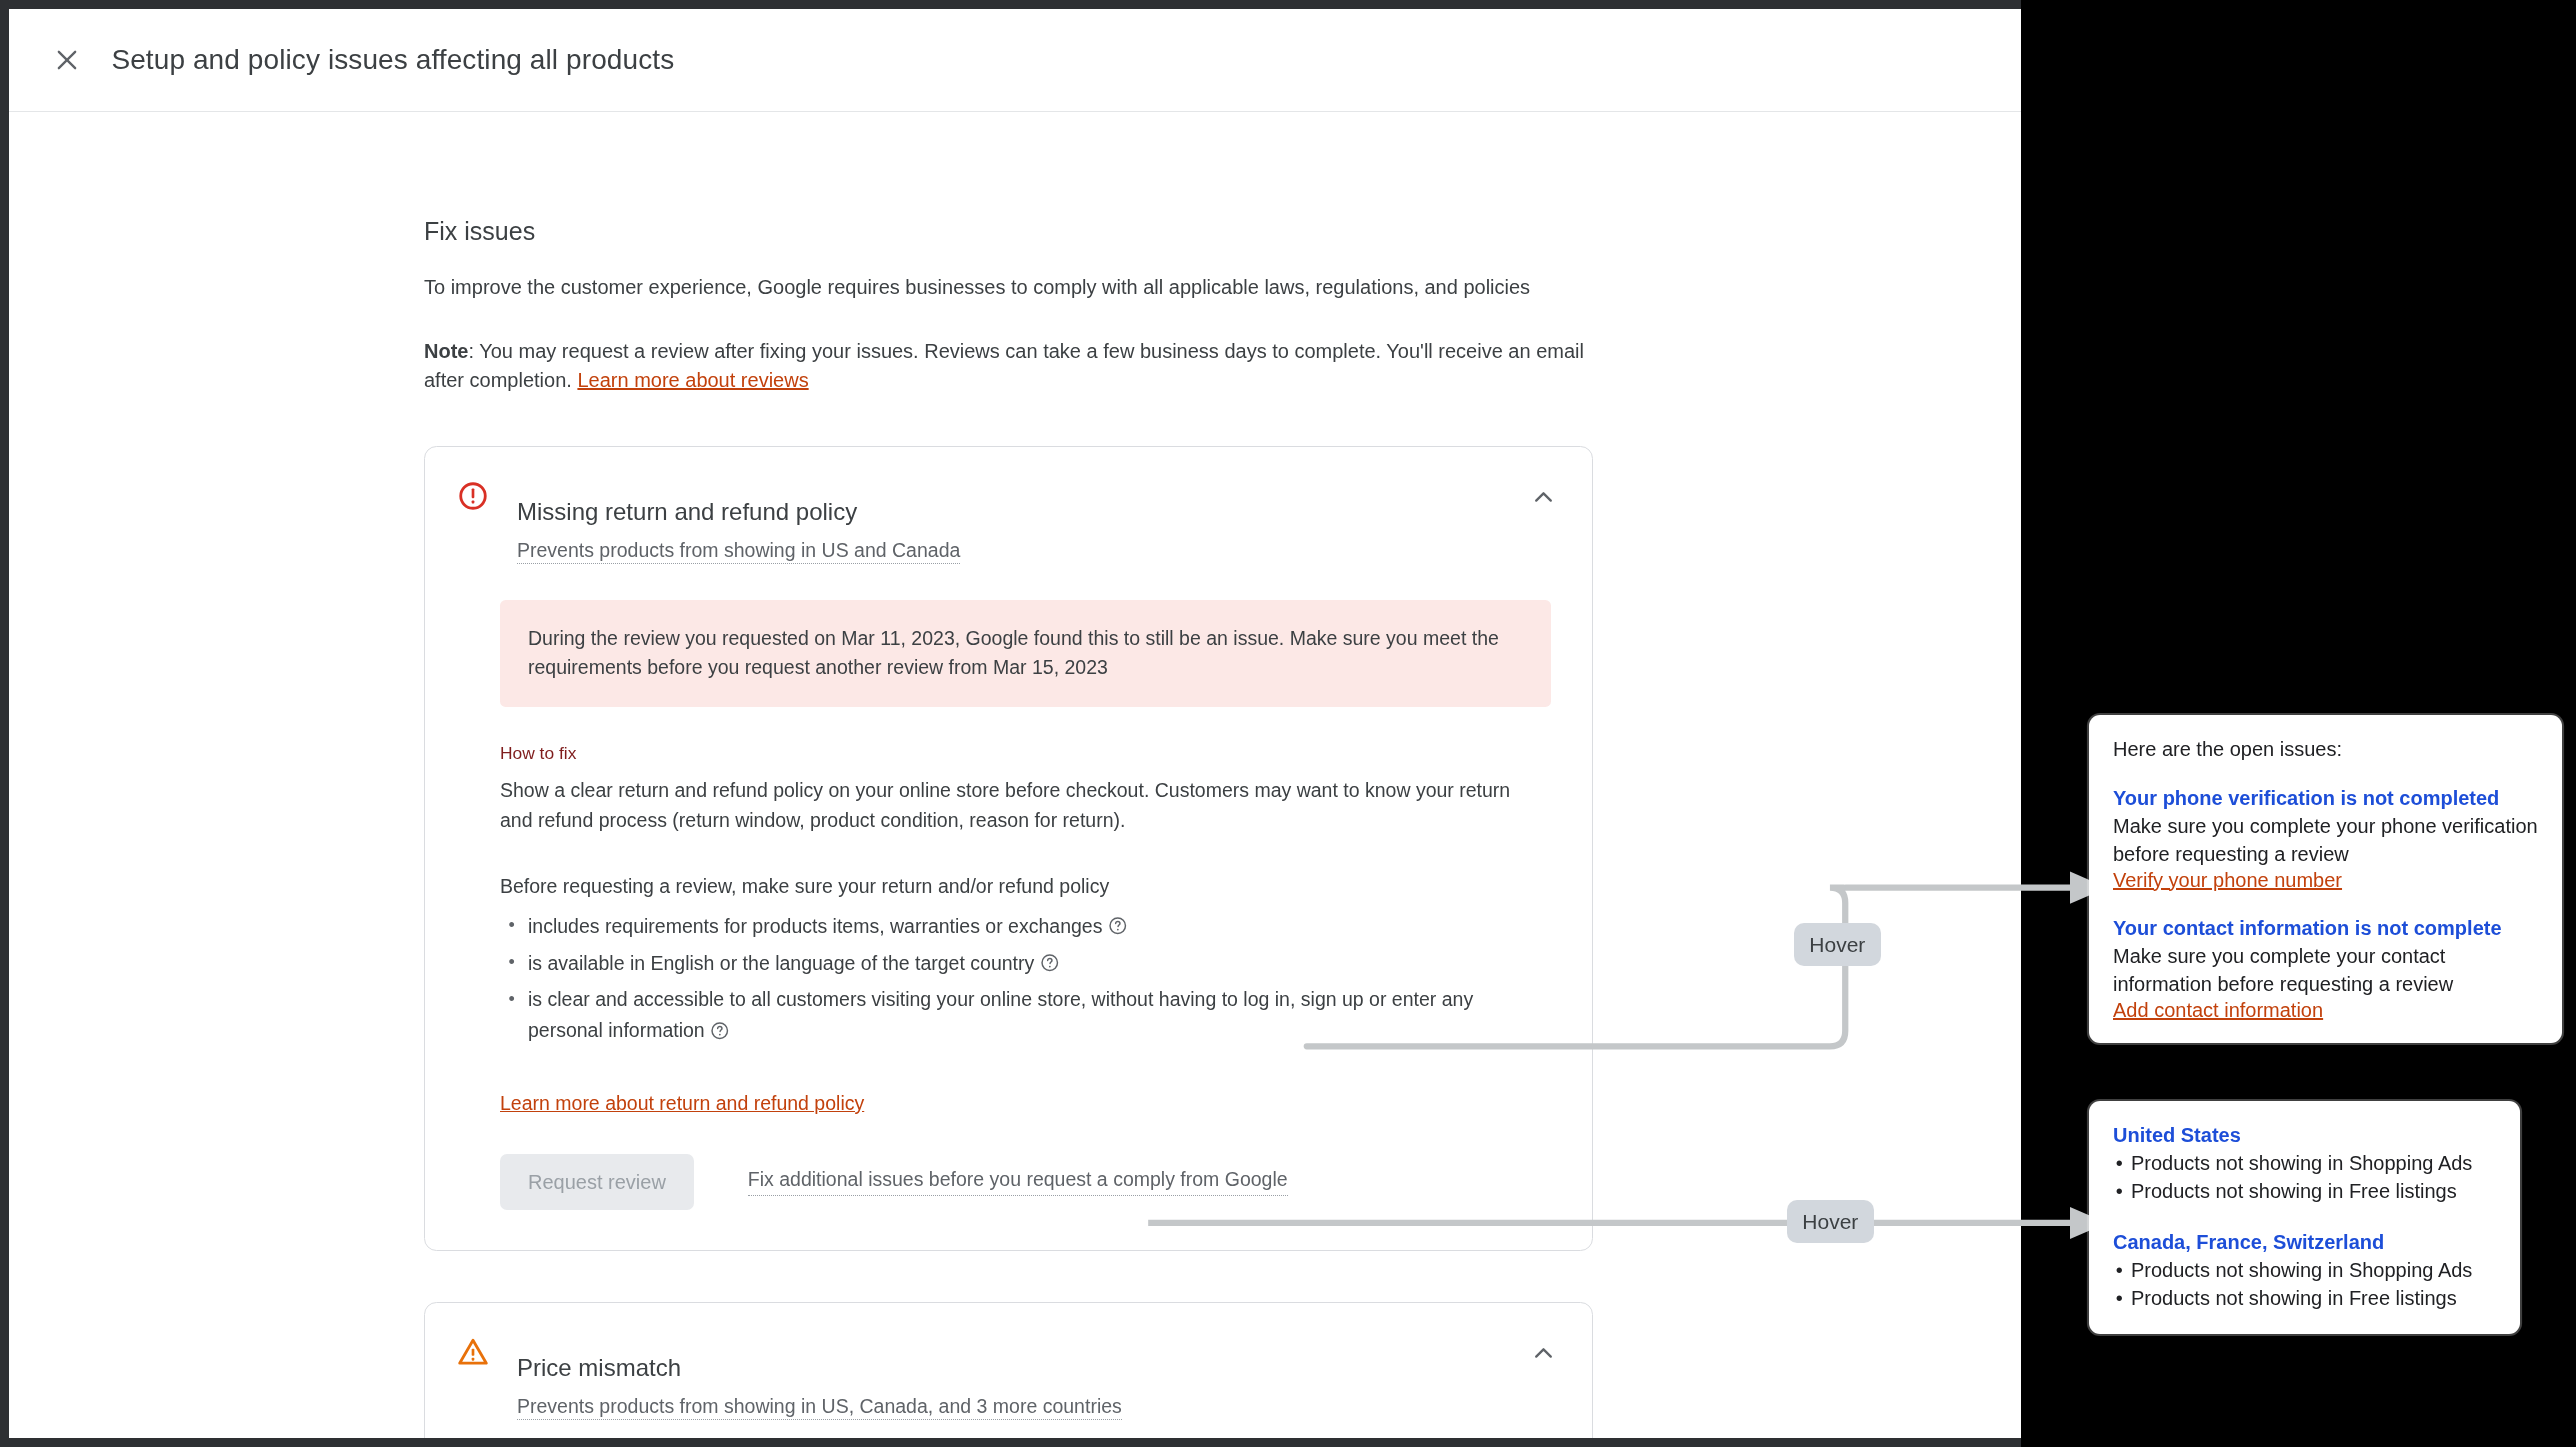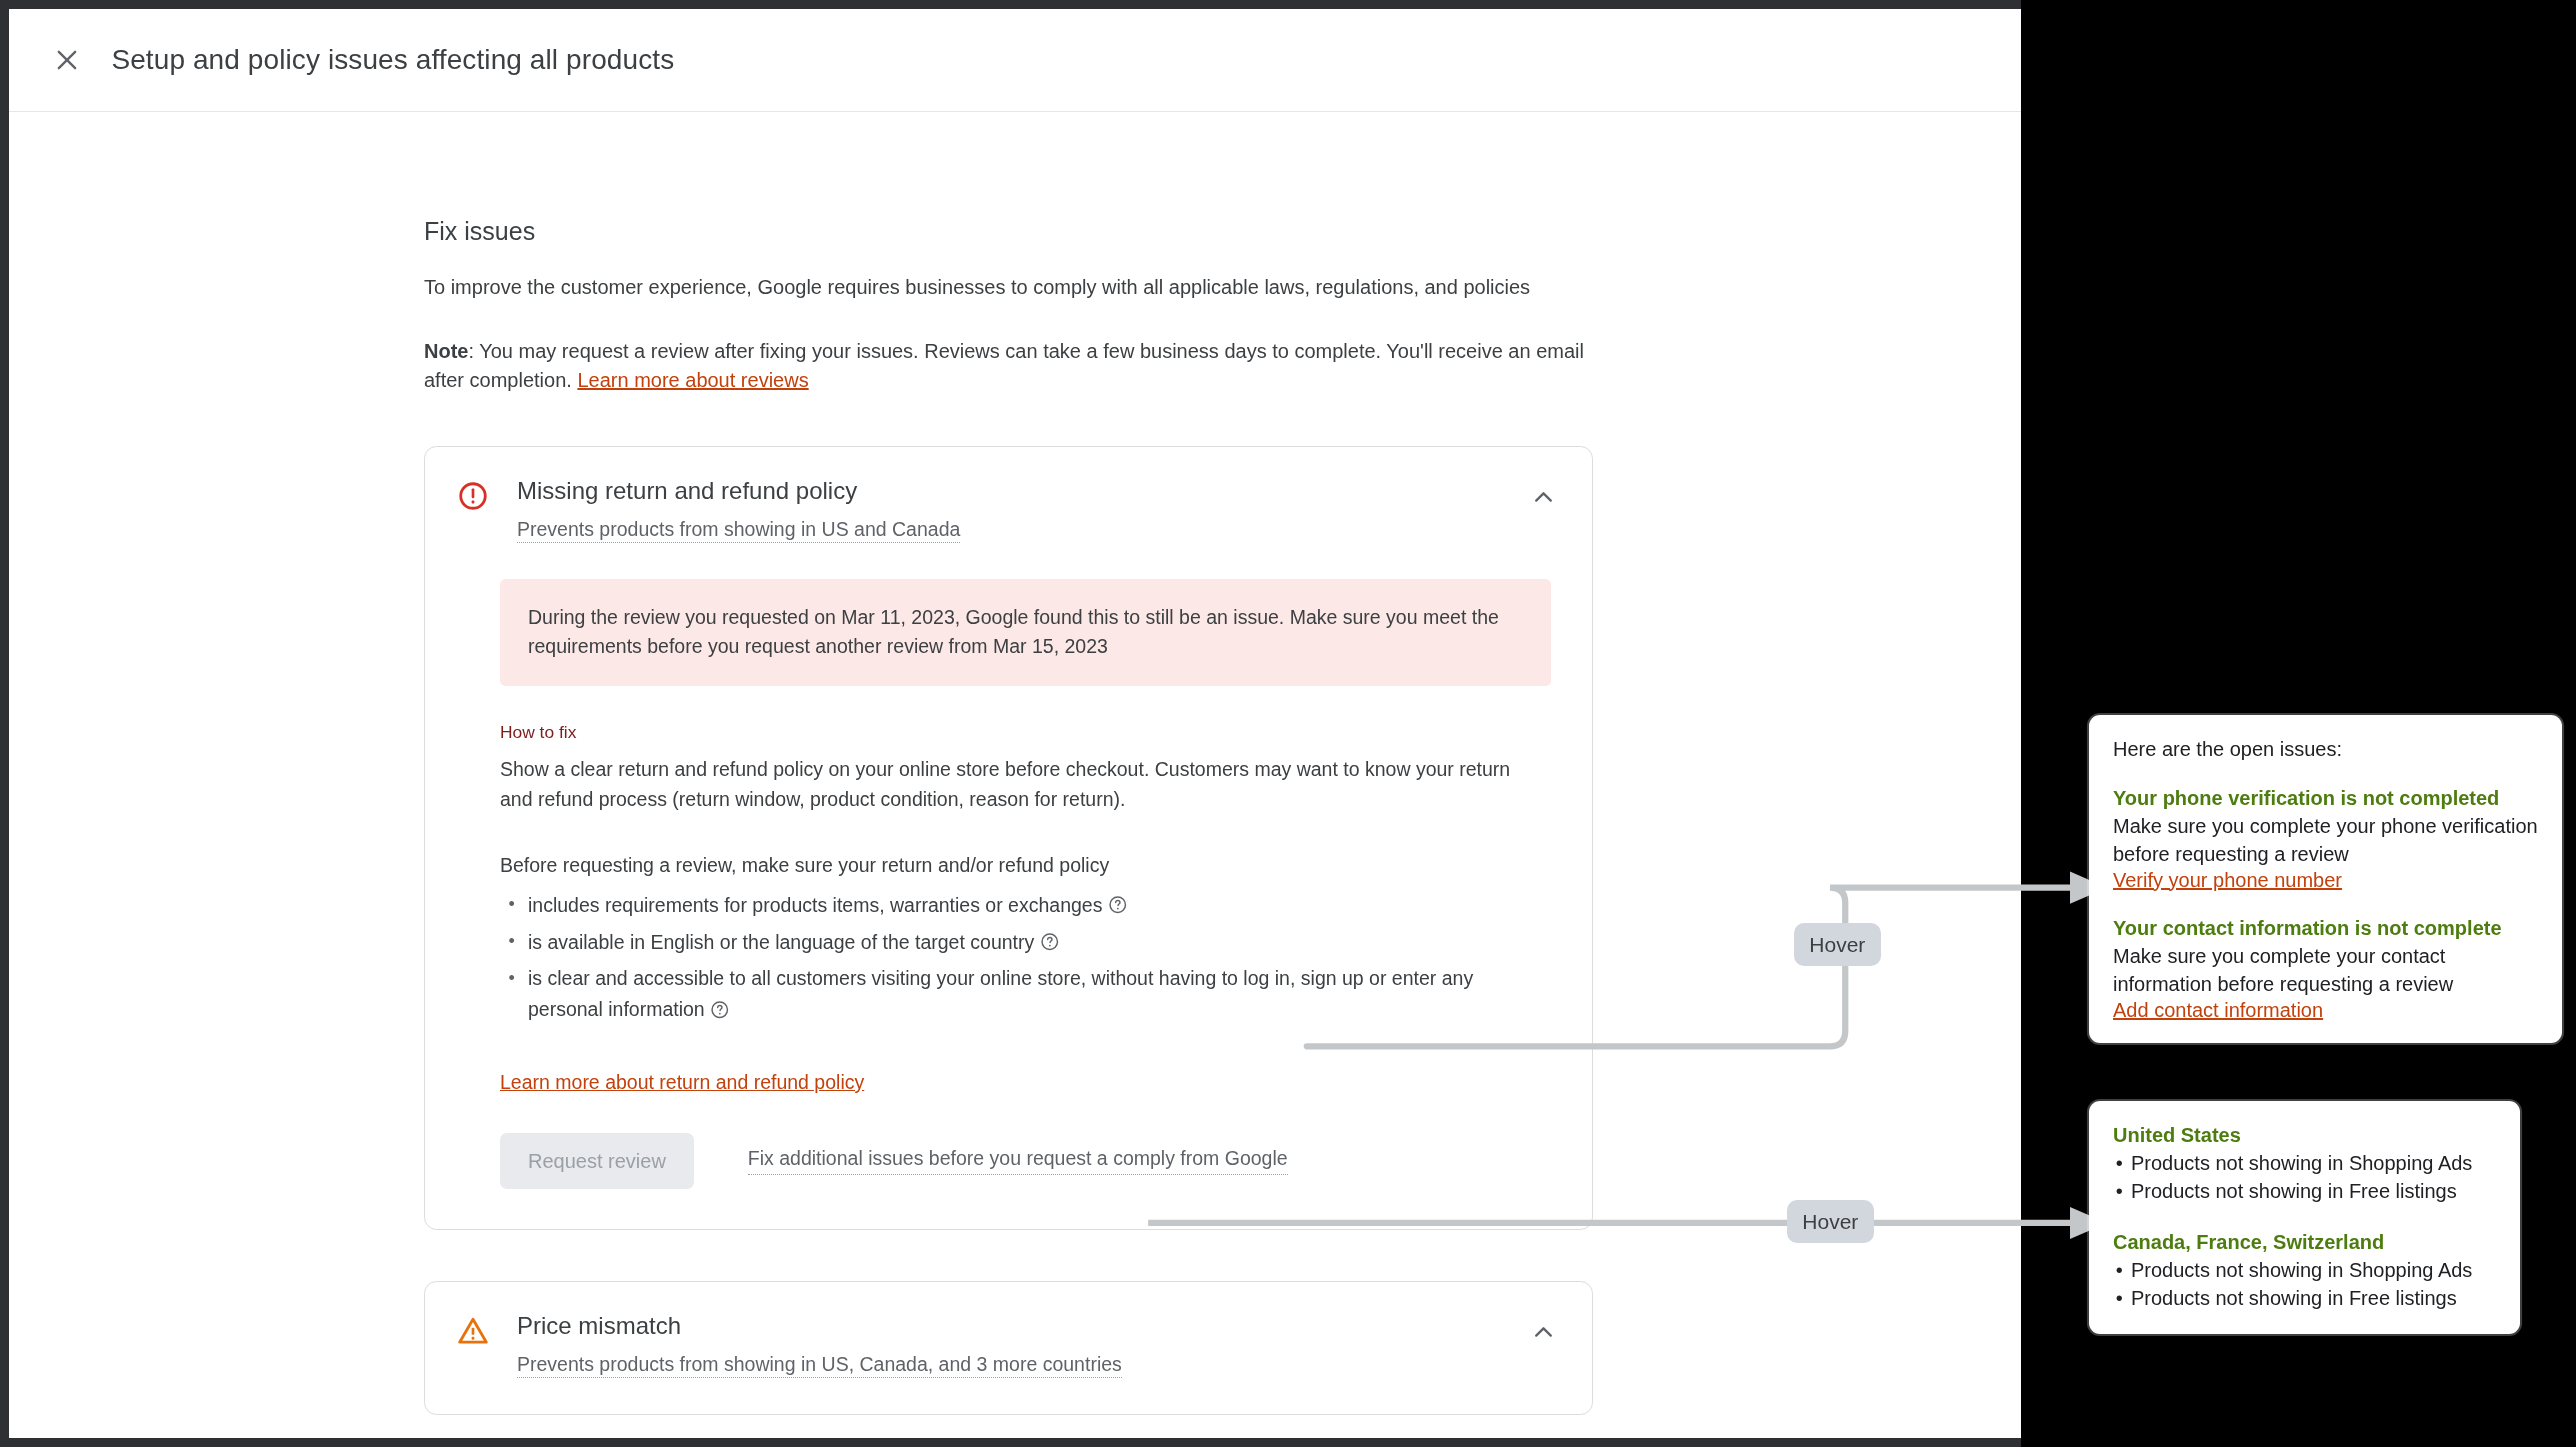--- a/index.html
+++ b/index.html
@@ -74,21 +74,21 @@
     border-radius: 12.5px;
     background: #fff;
   }
   #card-return { padding: 28px 0 40px 0; margin-bottom: 51px; }
   #card-price  { padding: 28px 0 36px 0; margin-bottom: 47px; }
 
   .card-head { position: relative; display: flex; padding: 0 32px 0 32px; }
   .card-icon { width: 39px; flex: none; padding-top: 4.2px; }
   .card-icon svg { width: 32px; height: 32px; display:block; }
   .card-head-texts { margin-left: 21px; }
-  .card-title { font-size: 24px; color: #3c4043; line-height: 31px; }
+  .card-title { font-size: 24px; color: #3c4043; line-height: 31px; margin-top: 21px; }
   .card-sub {
     display: inline-block;
     margin-top: 9.7px;
     font-size: 19.5px; color: #5f6368; line-height: 26.4px;
     border-bottom: 1.4px dotted #9aa0a6;
     cursor: pointer;
   }
   .chevron {
     position: absolute; right: 31px; top: 4.2px;
     width: 36px; height: 36px; cursor: pointer;
@@ -166,21 +166,21 @@
   
   .tooltip-card {
     position: absolute;
     background: #ffffff;
     border-radius: 11px;
     box-shadow: 0 0 0 2.1px rgba(255,255,255,0.25);
     padding: 19.5px 24px 21px 24px;
     z-index: 6;
   }
   .tooltip-card .tip-intro { font-size: 20px; color: #202124; line-height: 28px; margin-bottom: 21px; }
-  .tooltip-card h4 { font-size: 20px; color: #4d7c0f; line-height: 28px; font-weight: bold; }
+  .tooltip-card h4 { font-size: 20px; color: #1d4ed8; line-height: 28px; font-weight: bold; }
   .tooltip-card p  { font-size: 20px; color: #202124; line-height: 28.5px; }
   .tooltip-card a  { font-size: 20px; }
   .tip-group + .tip-group { margin-top: 22px; }
 
   #tooltip-issues { left: 2089px; top: 715px; width: 473px; }
   #tooltip-countries { left: 2089px; top: 1101px; width: 431px; }
   #tooltip-countries ul { list-style: none; }
   #tooltip-countries li {
     position: relative; padding-left: 18px;
     font-size: 20px; color: #202124; line-height: 28.5px;

